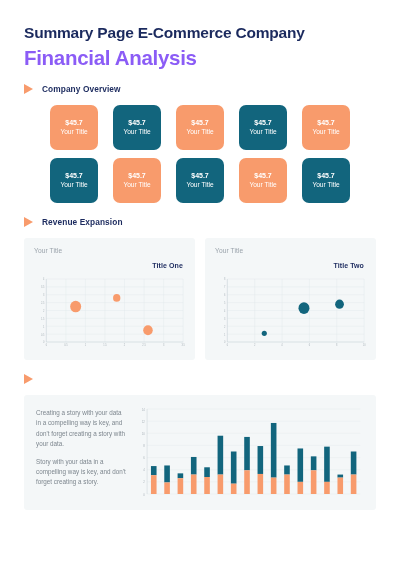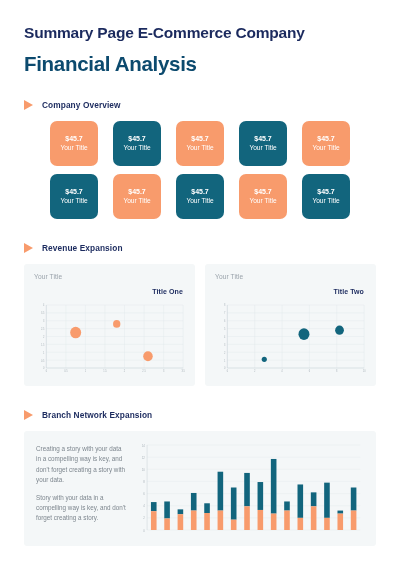--- a/index.html
+++ b/index.html
@@ -12,28 +12,28 @@
   }
   .page{width:400px;height:566px;position:relative;box-sizing:border-box;}
 
   
   .header{padding:24px 24px 0 24px;}
   .title-1{
     font-size:15.5px;font-weight:bold;color:#1b2a5e;
     letter-spacing:-0.2px;line-height:1.2;
   }
   .title-2{
-    font-size:20.5px;font-weight:bold;color:#0c4a6e;
-    letter-spacing:-0.3px;line-height:1.25;margin-top:8px;
+    font-size:20.5px;font-weight:bold;color:#8b5cf6;
+    letter-spacing:-0.3px;line-height:1.25;margin-top:2px;
   }
 
   
   .section-head{
     display:flex;gap:9px;
-    padding:0 24px;margin-top:24px;
+    padding:0 24px;margin-top:14px;
   }
   .tri{
     width:0;height:0;flex:0 0 auto;
     border-top:5.5px solid transparent;
     border-bottom:5.5px solid transparent;
     border-left:9px solid #f89b6c;
   }
   .section-title{
     font-size:8.3px;font-weight:bold;color:#1b2a5e;letter-spacing:0.1px;
   }
@@ -246,21 +246,20 @@
             <circle cx="51.88" cy="57.3375" r="2.692307692307692" fill="#12657d"></circle>
             <circle cx="93.63999999999999" cy="32.1375" r="5.769230769230769" fill="#12657d"></circle>
             <circle cx="131.07999999999998" cy="28.200000000000003" r="4.615384615384615" fill="#12657d"></circle>
           </svg>
       </div>
     </div>
   </div>
 
   <div class="section-head">
     <span class="tri"></span>
-    <span class="section-title">Branch Network Expansion</span>
   </div>
 
   <div class="bottom-panel">
     <div class="story">
       <p>Creating a story with your data in a compelling way is key, and don't forget creating a story with your data.</p>
       <p>Story with your data in a compelling way is key, and don't forget creating a story.</p>
     </div>
     <div class="barwrap">
       <svg id="barchart" viewBox="0 0 246 97" preserveAspectRatio="none">
           <line x1="14" y1="89" x2="242" y2="89" stroke="#e6edef" stroke-width="0.5"></line>

